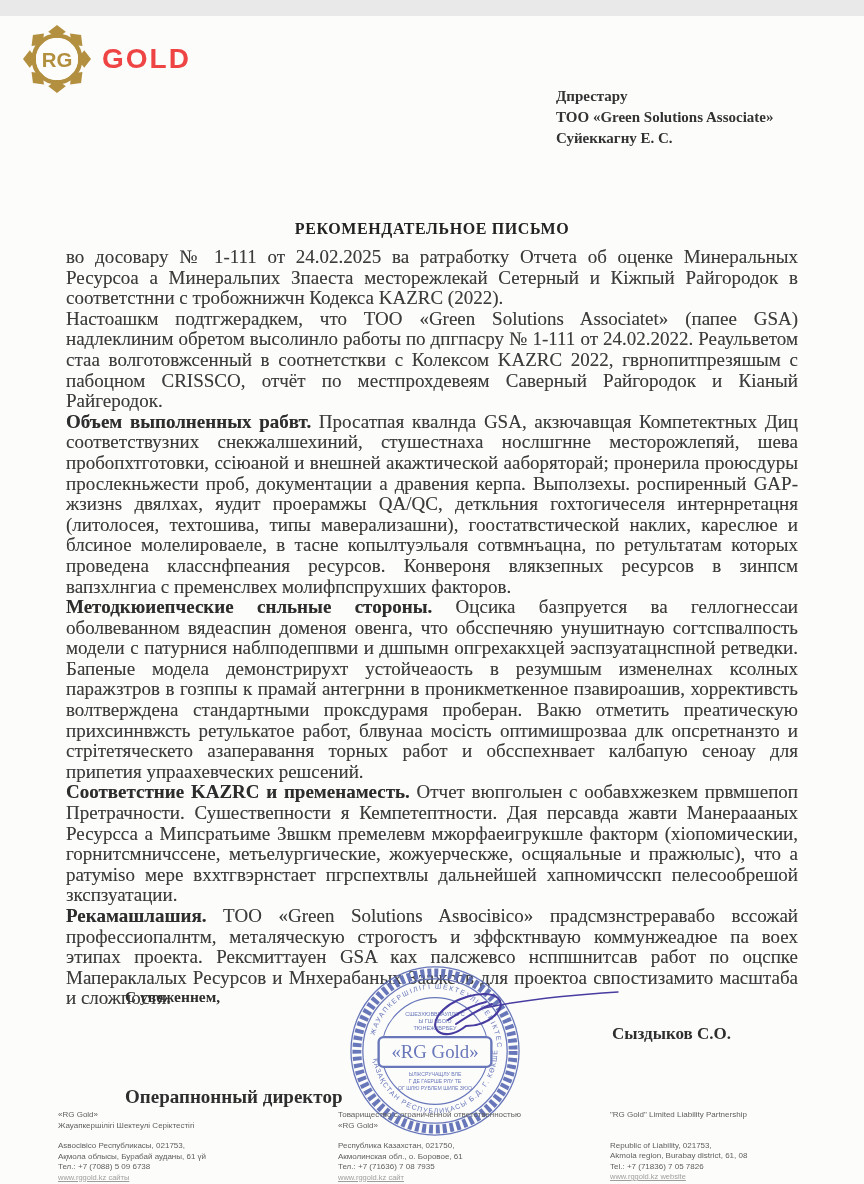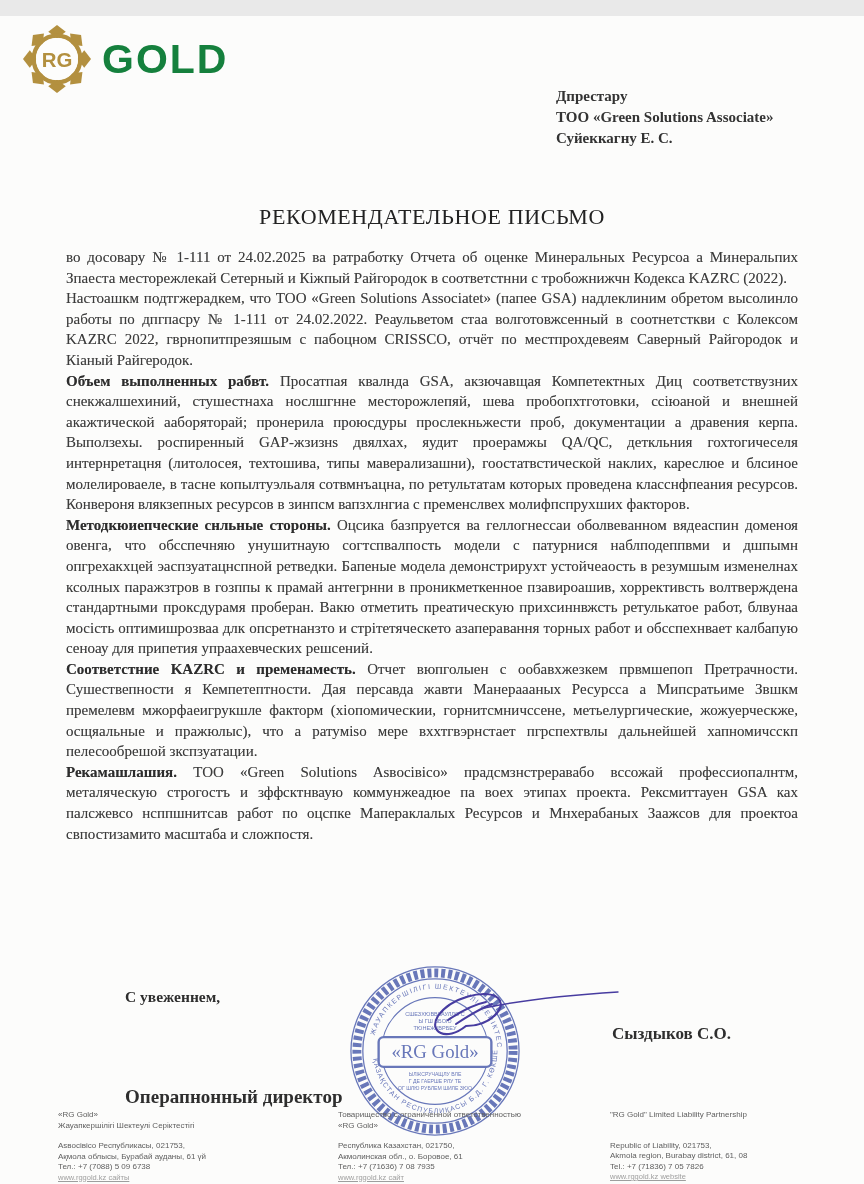--- a/index.html
+++ b/index.html
@@ -10,35 +10,35 @@
     background:#fcfcfb;
     overflow:hidden;
     font-family:"Liberation Serif", serif;
     color:#3a3a3a;
   }
   
   .logo{position:absolute;left:22px;top:8px;display:flex;align-items:center;gap:10px;}
   .logo svg{display:block;}
   .wordmark{
     font-family:"Liberation Sans", sans-serif;
-    font-weight:bold;font-size:41px;letter-spacing:2px;color:#15803d;
+    font-weight:bold;font-size:28px;letter-spacing:2px;color:#ef4444;
   }
   .recipient{
     position:absolute;left:556px;top:70px;width:290px;
     font-weight:bold;font-size:15px;line-height:21px;color:#333;
   }
   
   .title{
-    position:absolute;left:0;top:188px;width:100%;
-    text-align:center;font-weight:normal;font-size:22px;
+    position:absolute;left:0;top:204px;width:100%;
+    text-align:center;font-weight:bold;font-size:16px;
     letter-spacing:0.6px;color:#222;
   }
   .body{
     position:absolute;left:66px;top:231px;width:732px;
-    font-size:15px;line-height:20.6px;text-align:justify;
+    font-size:19px;line-height:20.6px;text-align:justify;
     color:#3c3c3c;
     text-shadow:0 0 0.5px rgba(70,70,70,.45);
   }
   .body p{margin:0;}
   .lead{font-weight:bold;color:#2d2d2d;}
   
   .salutation{position:absolute;left:125px;top:972px;font-weight:bold;font-size:15.5px;color:#2e2e2e;}
   .signrow-pos{position:absolute;left:125px;top:1070px;font-weight:bold;font-size:19px;color:#2e2e2e;}
   .signrow-name{position:absolute;left:612px;top:1008px;font-weight:bold;font-size:17px;color:#2e2e2e;}
   

